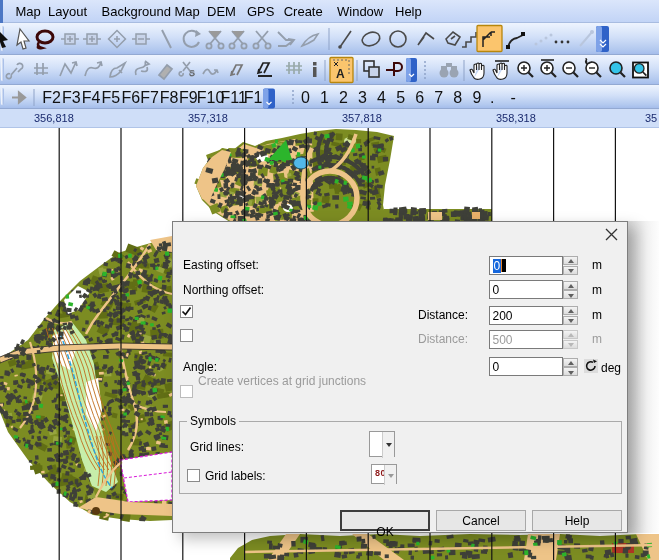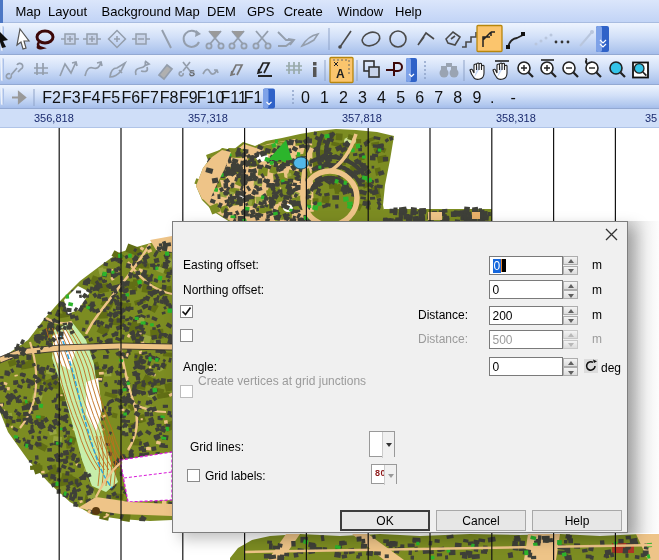--- a/index.html
+++ b/index.html
@@ -31,21 +31,21 @@
 .sd{top:2.5px;border-top:4px solid #606060}
 .unit{position:absolute;font-size:12px;color:#000}
 .unit.dis{color:#9b9b9b}
 .cb{position:absolute;width:13px;height:13px;background:#fff;border:1px solid #8a8a8a}
 #symbols{position:absolute;left:6px;top:192px;width:443px;height:80px;border:1px solid #aaa}
 #symbols legend{font-size:12px;margin-left:7px;padding:0 3px;color:#000}
 .combo{position:absolute;width:26px;background:#fff;border:1px solid #999}
 .cbtn{position:absolute;right:0;top:0;width:12px;background:#f0f0f0;border-left:1px solid #ccc}
 .ca{position:absolute;left:2.5px;top:45%;width:0;height:0;border-left:3.5px solid transparent;border-right:3.5px solid transparent;border-top:4px solid #333}
 .btn{position:absolute;top:288px;width:90px;height:21px;background:#e7e7e7;border:1px solid #a8a8a8;font-size:12px;text-align:center;padding-top:3px}
-#okbtn{border:2px solid #3c3c3c;padding-top:2px}
+#okbtn{border:2px solid #3c3c3c;padding-top:13px}
 </style></head><body>
 <div id="menubar">
     <span style="left:15.4px">Map</span>
     <span style="left:48px">Layout</span>
     <span style="left:101.5px">Background Map</span>
     <span style="left:207px">DEM</span>
     <span style="left:247px">GPS</span>
     <span style="left:283.7px">Create</span>
     <span style="left:337px">Window</span>
     <span style="left:395px">Help</span>
@@ -2344,20 +2344,23 @@
  <div class="unit" style="left:419px;top:86px">m</div>
  <div class="unit dis" style="left:419px;top:110px">m</div>
  <div style="position:absolute;left:411px;top:137px;width:14px;height:14px;background:#dcdcdc">
    <svg width="14" height="14">
         <path d="M11 7 a4.2 4.2 0 1 1 -2 -3.6" stroke="#111" stroke-width="1.6" fill="none"></path>
         <path d="M9 0.5 l1 3.4 3 -1.6 Z" fill="#111"></path>
       </svg>
  </div>
  <div class="unit" style="left:428px;top:139px">deg</div>
 
+ <fieldset id="symbols">
+      <legend>Symbols</legend>
+    </fieldset>
  <div class="lab" style="left:17px;top:217.5px">Grid lines:</div>
  <div class="combo" style="left:196px;top:208.5px;height:26px">
    <svg width="24" height="26">
         <line x1="13" y1="5" x2="13" y2="21" stroke="#111" stroke-width="1.6"></line>
       </svg>
    <div class="cbtn" style="height:26px">
         <span class="ca"></span>
       </div>
  </div>
  <div class="cb" style="left:14px;top:247px;border-color:#8a8a8a"></div>

